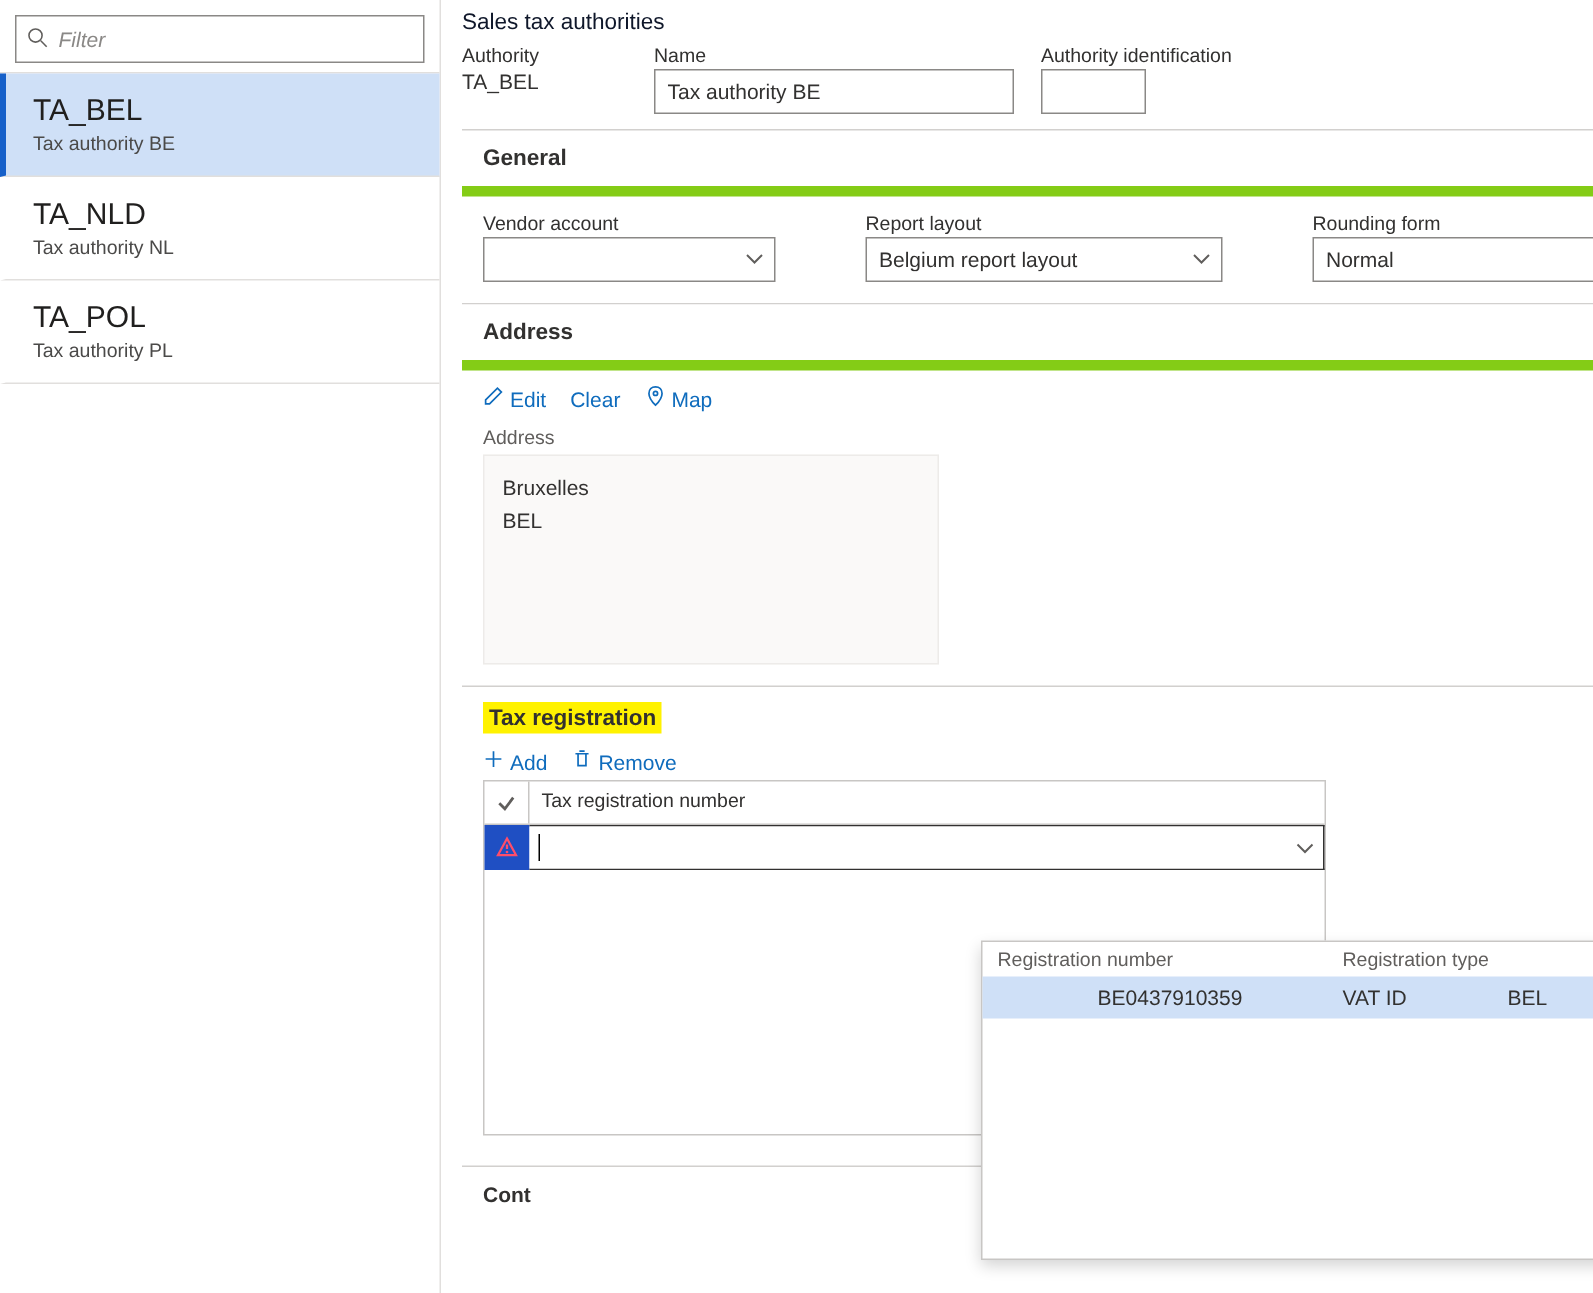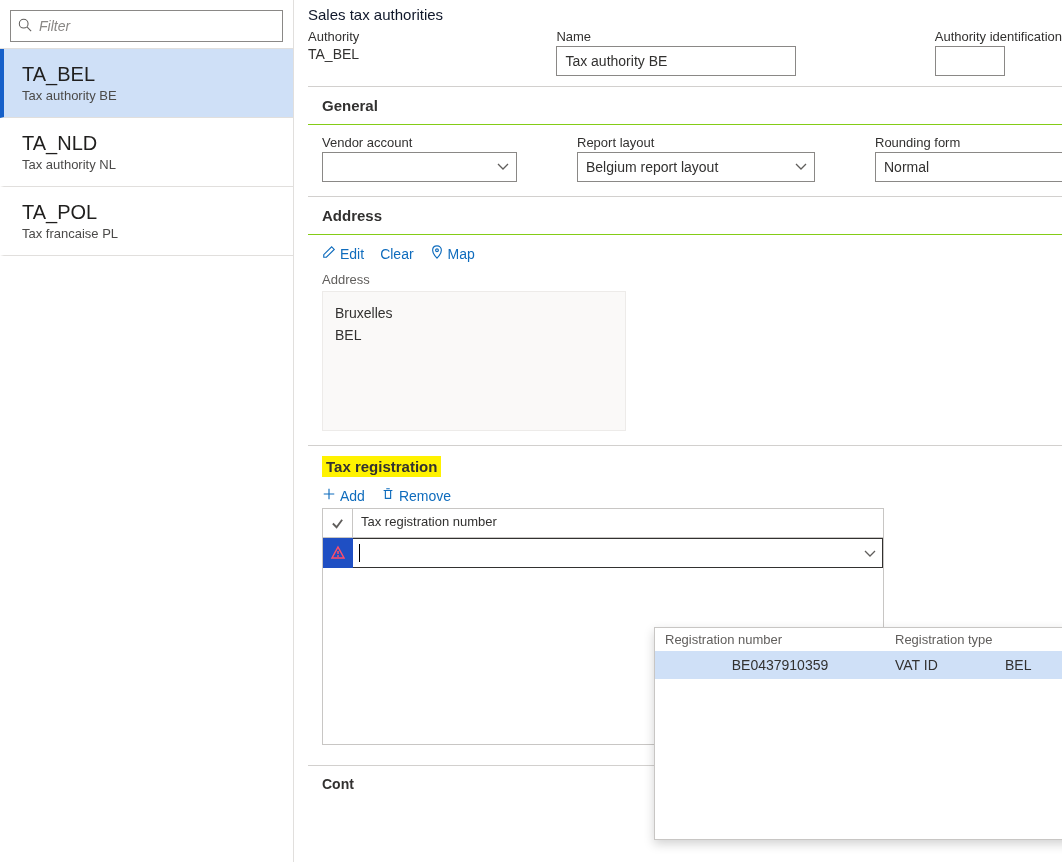--- a/index.html
+++ b/index.html
@@ -24,35 +24,35 @@
     border-left: 4px solid transparent;
   }
   .list-item.selected { background: #cfe0f7; border-left-color: #1660c9; }
   .list-item .code { font-size: 20px; font-weight: 400; color: #201f1e; }
   .list-item .desc { font-size: 13px; color: #4b4a49; margin-top: 2px; }
 
   
   .main { flex: 1; padding: 4px 0 0 14px; overflow: hidden; position: relative; }
   .page-title { font-size: 15px; padding: 2px 0 6px 0; color: #0f172a; }
 
-  .hdr-row { display: flex; gap: 18px; margin-bottom: 10px; justify-content: space-between; }
+  .hdr-row { display: flex; gap: 18px; margin-bottom: 10px; }
   .fld { display: flex; flex-direction: column; }
   .fld-label { font-size: 13px; color: #323130; margin-bottom: 2px; }
   .txt { height: 30px; border: 1px solid #8a8886; padding: 0 8px; font-size: 14px; background: #fff; color:#323130;}
   .txt.ro { border: none; background: transparent; padding-left: 0; }
   .txt.sm { width: 70px; }
 
   
   .section {
     border: 1px solid #d2d0ce; border-left: none; border-right: none; margin-top: 4px;
     background: #fff;
   }
   .section + .section { margin-top: 0; border-top: none; }
   .section-hdr {
-    font-weight: 600; padding: 10px 14px; border-bottom: 1px solid #84cc16; font-size: 15px;
+    font-weight: 600; padding: 10px 14px; border-bottom: 7px solid #84cc16; font-size: 15px;
   }
   .section-body { padding: 10px 14px 14px 14px; }
 
   .fields-row { display: flex; gap: 60px; }
   .select-wrap { position: relative; }
   .select-wrap .txt { width: 238px; padding-right: 26px; }
   .select-wrap.w200 .txt { width: 195px; }
   .chev { position: absolute; right: 8px; top: 8px; pointer-events: none; color: #605e5c; }
   .chev svg { width: 12px; height: 12px; }
 
@@ -120,21 +120,21 @@
       <div class="list-item selected">
         <div class="code">TA_BEL</div>
         <div class="desc">Tax authority BE</div>
       </div>
       <div class="list-item">
         <div class="code">TA_NLD</div>
         <div class="desc">Tax authority NL</div>
       </div>
       <div class="list-item">
         <div class="code">TA_POL</div>
-        <div class="desc">Tax francaise PL</div>
+        <div class="desc">Tax authority PL</div>
       </div>
     </div>
   </div>
 
   <div class="main">
     <div class="page-title">Sales tax authorities</div>
 
     <div class="hdr-row">
       <div class="fld" style="width:110px;">
         <span class="fld-label">Authority</span>

